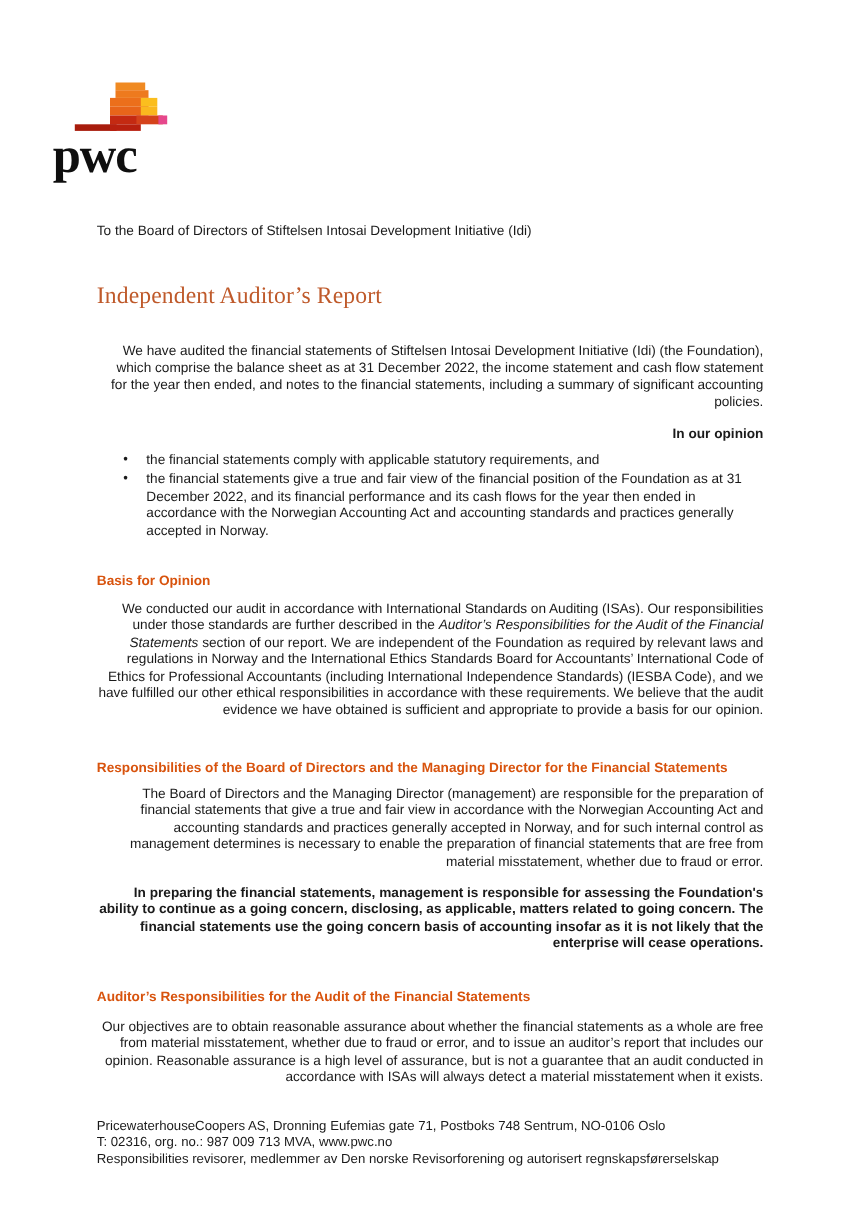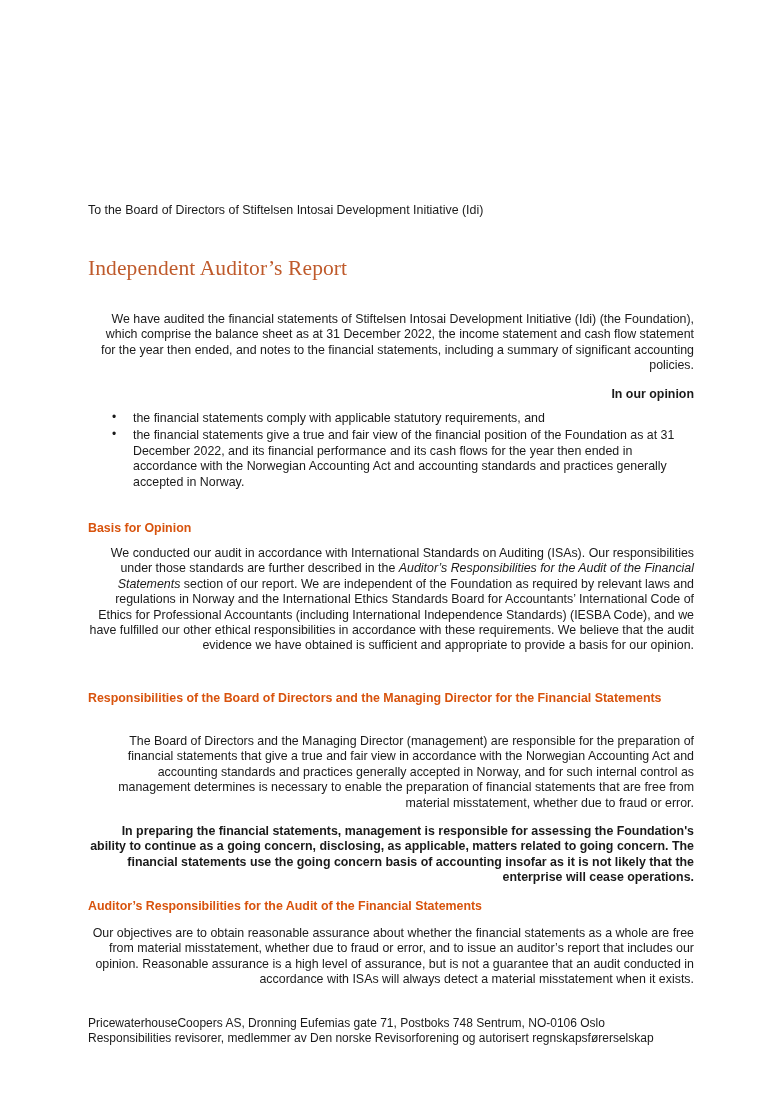--- a/index.html
+++ b/index.html
@@ -131,20 +131,39 @@
     line-height: 15px;
     color: #1a1a1a;
   }
   .footer div { white-space: nowrap; }
 </style>
 </head>
 <body>
 
 <div class="page">
 
+  <div class="logo-block">
+    <div class="logo-mark">
+      <svg width="120" height="50" viewBox="0 0 120 50" xmlns="http://www.w3.org/2000/svg">
+
+        <rect x="57" y="3" width="27" height="7" fill="#F08A22"></rect>
+        <rect x="57" y="10" width="30" height="7" fill="#EE7A1E"></rect>
+        <rect x="52" y="17" width="35" height="8" fill="#EC6F1B"></rect>
+        <rect x="80" y="17" width="15" height="8" fill="#FBBE1E"></rect>
+        <rect x="52" y="25" width="35" height="8" fill="#E8651A"></rect>
+        <rect x="80" y="25" width="15" height="8" fill="#FAB81F"></rect>
+        <rect x="52" y="33" width="28" height="8" fill="#C42A12"></rect>
+        <rect x="76" y="33" width="24" height="8" fill="#D5431B"></rect>
+        <rect x="96" y="33" width="8" height="8" fill="#E6478C"></rect>
+        <rect x="20" y="41" width="38" height="6" fill="#A81C0C"></rect>
+        <rect x="52" y="41" width="28" height="6" fill="#B8200F"></rect>
+      </svg>
+    </div>
+    <div class="logo-wordmark">pwc</div>
+  </div>
 
   <div class="col doc-title">Independent Auditor’s Report</div>
 
   <div class="col addressee">To the Board of Directors of Stiftelsen Intosai Development Initiative (Idi)</div>
 
   <div class="col section" style="top:302px;">
     <div class="sec-body">
       <p class="para">We have audited the financial statements of Stiftelsen Intosai Development Initiative (Idi) (the Foundation), which comprise the balance sheet as at 31 December 2022, the income statement and cash flow statement for the year then ended, and notes to the financial statements, including a summary of significant accounting policies.</p>
       <p class="para">In our opinion</p>
       <ul class="bullets">
@@ -156,31 +175,32 @@
 
   <div class="col section" style="top:520px;">
     <h2 class="sec-head">Basis for Opinion</h2>
     <div class="sec-body">
       <p class="para"><span>We conducted our audit in accordance with International Standards on Auditing (ISAs). Our responsibilities under those standards are further described in the </span><em class="ital">Auditor’s Responsibilities for the Audit of the Financial Statements</em><span> section of our report. We are independent of the Foundation as required by relevant laws and regulations in Norway and the International Ethics Standards Board for Accountants’ International Code of Ethics for Professional Accountants (including International Independence Standards) (IESBA Code), and we have fulfilled our other ethical responsibilities in accordance with these requirements. We believe that the audit evidence we have obtained is sufficient and appropriate to provide a basis for our opinion.</span></p>
     </div>
   </div>
 
   <div class="col section" style="top:690px;">
     <h2 class="sec-head">Responsibilities of the Board of Directors and the Managing Director for the Financial Statements</h2>
-    <div class="sec-body" style="margin-top:28px;">
+    <div class="sec-body" style="margin-top:8px;">
       <p class="para">The Board of Directors and the Managing Director (management) are responsible for the preparation of financial statements that give a true and fair view in accordance with the Norwegian Accounting Act and accounting standards and practices generally accepted in Norway, and for such internal control as management determines is necessary to enable the preparation of financial statements that are free from material misstatement, whether due to fraud or error.</p>
       <p class="para">In preparing the financial statements, management is responsible for assessing the Foundation's ability to continue as a going concern, disclosing, as applicable, matters related to going concern. The financial statements use the going concern basis of accounting insofar as it is not likely that the enterprise will cease operations.</p>
     </div>
   </div>
 
   <div class="col section" style="top:898px;">
     <h2 class="sec-head">Auditor’s Responsibilities for the Audit of the Financial Statements</h2>
     <div class="sec-body" style="margin-top:12px;">
       <p class="para">Our objectives are to obtain reasonable assurance about whether the financial statements as a whole are free from material misstatement, whether due to fraud or error, and to issue an auditor’s report that includes our opinion. Reasonable assurance is a high level of assurance, but is not a guarantee that an audit conducted in accordance with ISAs will always detect a material misstatement when it exists.</p>
     </div>
   </div>
 
   <div class="footer">
     <div>PricewaterhouseCoopers AS, Dronning Eufemias gate 71, Postboks 748 Sentrum, NO-0106 Oslo</div>
+    <div>T: 02316, org. no.: 987 009 713 MVA, www.pwc.no</div>
     <div>Responsibilities revisorer, medlemmer av Den norske Revisorforening og autorisert regnskapsførerselskap</div>
   </div>
 
 </div>
 
 </body></html>

